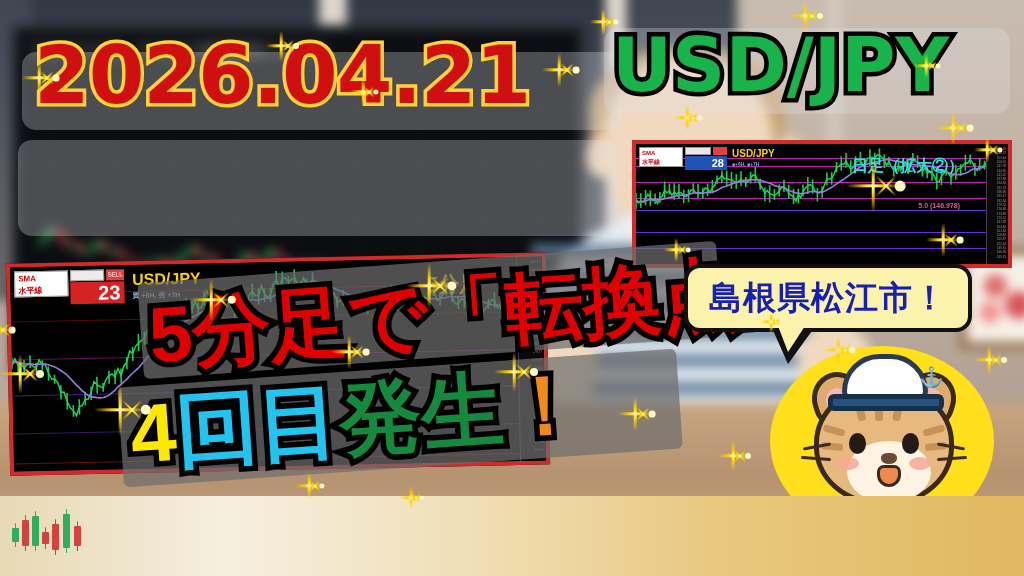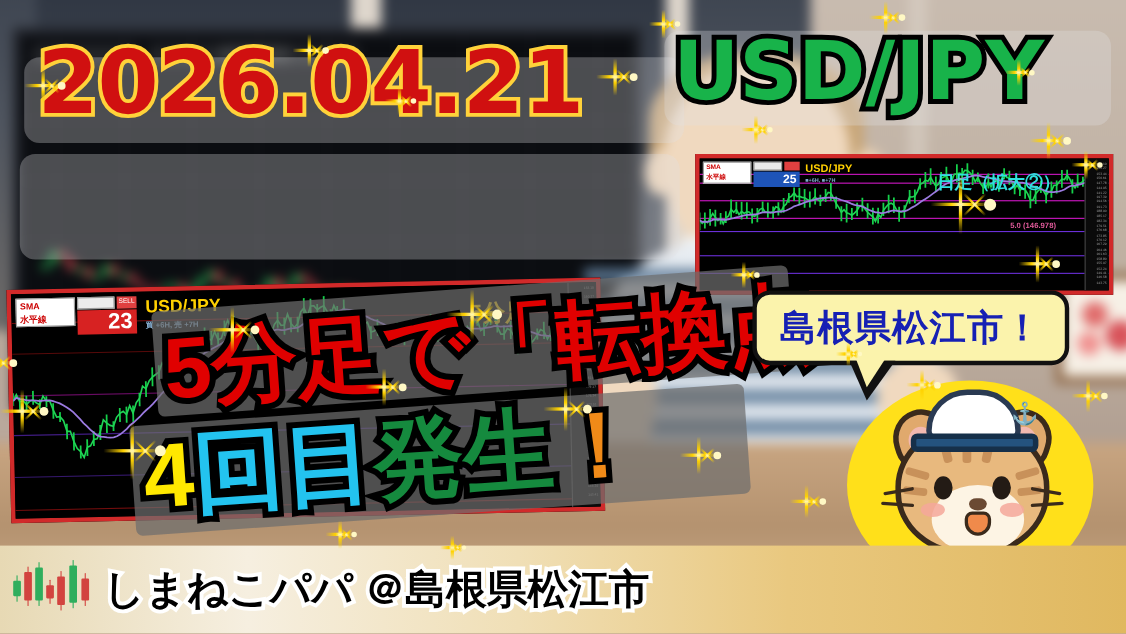--- a/index.html
+++ b/index.html
@@ -404,21 +404,21 @@
           <polyline points="0.0,56.3 2.4,59.0 4.8,56.9 7.2,58.3 9.5,54.5 11.9,50.2 14.3,53.5 16.7,56.6 19.1,54.4 21.5,59.5 23.9,54.1 26.3,52.3 28.6,46.2 31.0,48.9 33.4,46.3 35.8,51.1 38.2,48.2 40.6,50.0 43.0,48.4 45.3,49.0 47.7,51.9 50.1,52.7 52.5,50.0 54.9,46.3 57.3,45.4 59.7,48.9 62.1,48.7 64.4,49.5 66.8,48.5 69.2,44.0 71.6,44.9 74.0,48.6 76.4,43.6 78.8,41.5 81.1,35.6 83.5,34.5 85.9,31.2 88.3,34.7 90.7,34.4 93.1,35.4 95.5,35.8 97.9,37.4 100.2,38.4 102.6,37.5 105.0,35.1 107.4,37.6 109.8,38.9 112.2,37.4 114.6,34.5 116.9,30.9 119.3,31.4 121.7,36.0 124.1,41.0 126.5,44.5 128.9,49.0 131.3,46.7 133.7,49.5 136.0,50.4 138.4,51.6 140.8,49.8 143.2,47.2 145.6,43.1 148.0,42.8 150.4,45.9 152.7,49.0 155.1,51.2 157.5,53.1 159.9,57.2 162.3,50.5 164.7,53.8 167.1,47.3 169.5,44.1 171.8,41.7 174.2,40.7 176.6,42.4 179.0,46.7 181.4,48.8 183.8,48.7 186.2,46.7 188.5,40.8 190.9,35.0 193.3,35.1 195.7,34.3 198.1,30.0 200.5,23.5 202.9,22.4 205.3,19.8 207.6,20.7 210.0,17.2 212.4,21.6 214.8,25.1 217.2,23.4 219.6,18.0 222.0,16.9 224.3,15.7 226.7,20.9 229.1,20.5 231.5,14.4 233.9,13.9 236.3,13.3 238.7,14.5 241.1,10.8 243.4,11.1 245.8,13.2 248.2,15.9 250.6,21.3 253.0,17.1 255.4,22.8 257.8,26.2 260.1,26.6 262.5,21.5 264.9,26.0 267.3,21.0 269.7,19.9 272.1,24.1 274.5,18.8 276.9,13.9 279.2,17.3 281.6,17.8 284.0,21.6 286.4,27.4 288.8,24.2 291.2,28.9 293.6,27.3 295.9,28.4 298.3,32.2 300.7,37.7 303.1,37.9 305.5,32.4 307.9,29.2 310.3,27.4 312.7,29.6 315.0,33.5 317.4,30.2 319.8,29.7 322.2,24.4 324.6,24.4 327.0,21.2 329.4,18.9 331.7,19.2 334.1,15.1 336.5,18.7 338.9,23.9 341.3,26.7 343.7,22.4 346.1,22.8 348.5,20.9 350.8,18.6 353.2,23.2 355.6,21.6" fill="none" stroke="#1fd455" stroke-width="1.5"></polyline>
           <polyline points="0.0,56.3 2.4,57.7 4.8,57.4 7.2,57.6 9.5,57.0 11.9,55.9 14.3,55.5 16.7,55.7 19.1,55.5 21.5,55.9 23.9,55.8 26.3,55.5 28.6,54.7 31.0,54.3 33.4,53.6 35.8,53.1 38.2,52.4 40.6,51.8 43.0,51.4 45.3,51.3 47.7,51.2 50.1,50.9 52.5,50.6 54.9,49.7 57.3,49.0 59.7,48.8 62.1,49.0 64.4,49.0 66.8,49.2 69.2,48.7 71.6,48.4 74.0,48.3 76.4,48.0 78.8,47.4 81.1,46.3 83.5,45.0 85.9,43.6 88.3,42.8 90.7,42.0 93.1,41.1 95.5,40.1 97.9,39.3 100.2,38.6 102.6,38.1 105.0,37.4 107.4,36.6 109.8,36.3 112.2,36.0 114.6,35.9 116.9,35.7 119.3,35.7 121.7,35.8 124.1,36.2 126.5,36.9 128.9,37.8 131.3,38.5 133.7,39.3 136.0,40.2 138.4,41.4 140.8,42.3 143.2,42.8 145.6,43.2 148.0,43.8 150.4,44.9 152.7,46.2 155.1,47.3 157.5,48.1 159.9,49.0 162.3,49.1 164.7,49.7 167.1,49.5 169.5,49.0 171.8,48.3 174.2,47.7 176.6,47.3 179.0,47.6 181.4,48.0 183.8,48.2 186.2,48.1 188.5,47.3 190.9,46.0 193.3,44.5 195.7,43.3 198.1,41.6 200.5,39.9 202.9,38.3 205.3,36.8 207.6,35.4 210.0,33.6 212.4,31.8 214.8,30.1 217.2,28.3 219.6,26.2 222.0,24.5 224.3,23.1 226.7,22.1 229.1,21.1 231.5,20.0 233.9,19.3 236.3,18.7 238.7,18.3 241.1,17.6 243.4,17.2 245.8,16.6 248.2,15.9 250.6,15.7 253.0,15.7 255.4,16.1 257.8,16.9 260.1,17.3 262.5,17.3 264.9,18.2 267.3,18.7 269.7,19.1 272.1,19.8 274.5,20.4 276.9,20.6 279.2,20.9 281.6,21.0 284.0,21.0 286.4,21.8 288.8,21.9 291.2,22.1 293.6,22.1 295.9,22.6 298.3,23.1 300.7,24.2 303.1,25.5 305.5,26.1 307.9,26.9 310.3,27.8 312.7,28.7 315.0,29.8 317.4,30.5 319.8,30.6 322.2,30.6 324.6,30.3 327.0,29.9 329.4,29.2 331.7,28.3 334.1,26.7 336.5,25.3 338.9,24.7 341.3,24.5 343.7,24.1 346.1,23.7 348.5,22.8 350.8,21.9 353.2,21.5 355.6,21.3" fill="none" stroke="#9b7ae0" stroke-width="1.6"></polyline>
         </svg>
       </div>
     <div class="legend" style="left:3px;top:3px;width:44px;height:20px;padding:1px 2px;">
       <span style="font-size:6px;line-height:9px;">SMA</span>
       <span style="font-size:6px;line-height:9px;">水平線</span>
     </div>
     <div style="position:absolute;left:49px;top:3px;width:26px;height:8px;background:#e9e9e9;border:1px solid #999;"></div>
     <div style="position:absolute;left:77px;top:3px;width:14px;height:8px;background:#e04040;"></div>
-    <div style="position:absolute;left:49px;top:12px;width:42px;height:14px;background:#1e54b8;color:#fff;font-size:11px;font-weight:700;text-align:right;padding-right:3px;line-height:14px;">25</div>
+    <div style="position:absolute;left:49px;top:12px;width:42px;height:14px;background:#1e54b8;color:#fff;font-size:11px;font-weight:700;text-align:right;padding-right:3px;line-height:14px;">28</div>
     <div class="ctag" style="left:96px;top:4px;color:#ffd000;font-size:10px;">USD/JPY</div>
     <div class="ctag" style="left:96px;top:17px;color:#7ea8cf;font-size:5px;">■+6H, ■+7H</div>
     <div class="ctag" style="right:44px;top:12px;color:#2fe0e0;font-size:16px;">日足（拡大②）</div>
     <div class="ctag" style="right:48px;top:58px;color:#e05a9a;font-size:7px;">5.0 (146.978)</div>
     <div class="axis" style="width:22px;" id="axDaily">
         <b style="top: 3px;">159.10</b>
         <b style="top: 7.30769px;">156.27</b>
         <b style="top: 11.6154px;">153.44</b>
         <b style="top: 15.9231px;">150.61</b>
         <b style="top: 20.2308px;">147.78</b>
@@ -637,21 +637,20 @@
         <i style="left: 22px; top: 6px; width: 7px; height: 30px; background: rgb(47, 174, 93);"></i>
         <i style="left: 34.5px; top: 17px; width: 1.5px; height: 22px; background: rgb(210, 67, 63);"></i>
         <i style="left: 32px; top: 22px; width: 7px; height: 12px; background: rgb(210, 67, 63);"></i>
         <i style="left: 44.5px; top: 9px; width: 1.5px; height: 36px; background: rgb(210, 67, 63);"></i>
         <i style="left: 42px; top: 14px; width: 7px; height: 26px; background: rgb(210, 67, 63);"></i>
         <i style="left: 55.5px; top: -1px; width: 1.5px; height: 44px; background: rgb(47, 174, 93);"></i>
         <i style="left: 53px; top: 4px; width: 7px; height: 34px; background: rgb(47, 174, 93);"></i>
         <i style="left: 66.5px; top: 11px; width: 1.5px; height: 30px; background: rgb(210, 67, 63);"></i>
         <i style="left: 64px; top: 16px; width: 7px; height: 20px; background: rgb(210, 67, 63);"></i>
       </div>
-    <div class="handle">しまねこパパ ＠島根県松江市</div>
   </div>
 
   <div id="sparkLayer">
       <div class="spark" style="left: 56px; top: 78px; width: 0px; height: 0px;">
         <i class="a" style="width: 34px; height: 3.4px; margin-left: -17px;"></i>
         <i class="b" style="width: 17.68px; height: 2.2px; margin-left: -8.84px;"></i>
         <i class="c" style="width: 34px; height: 3.4px; margin-left: -17px;"></i>
         <i class="d" style="width: 17.68px; height: 2.2px; margin-left: -8.84px;"></i>
         <u style="width: 6.8px; height: 6.8px;"></u>
       </div>

